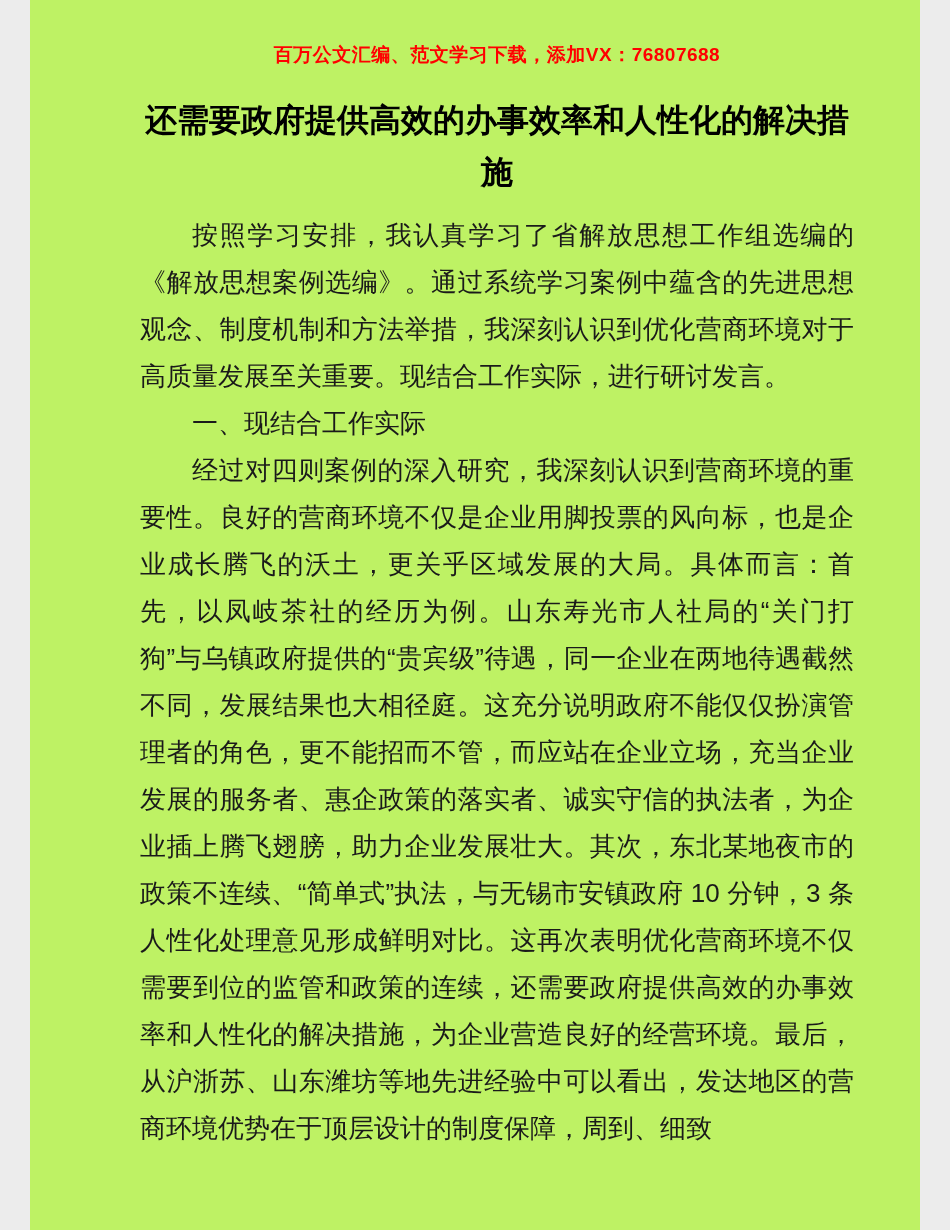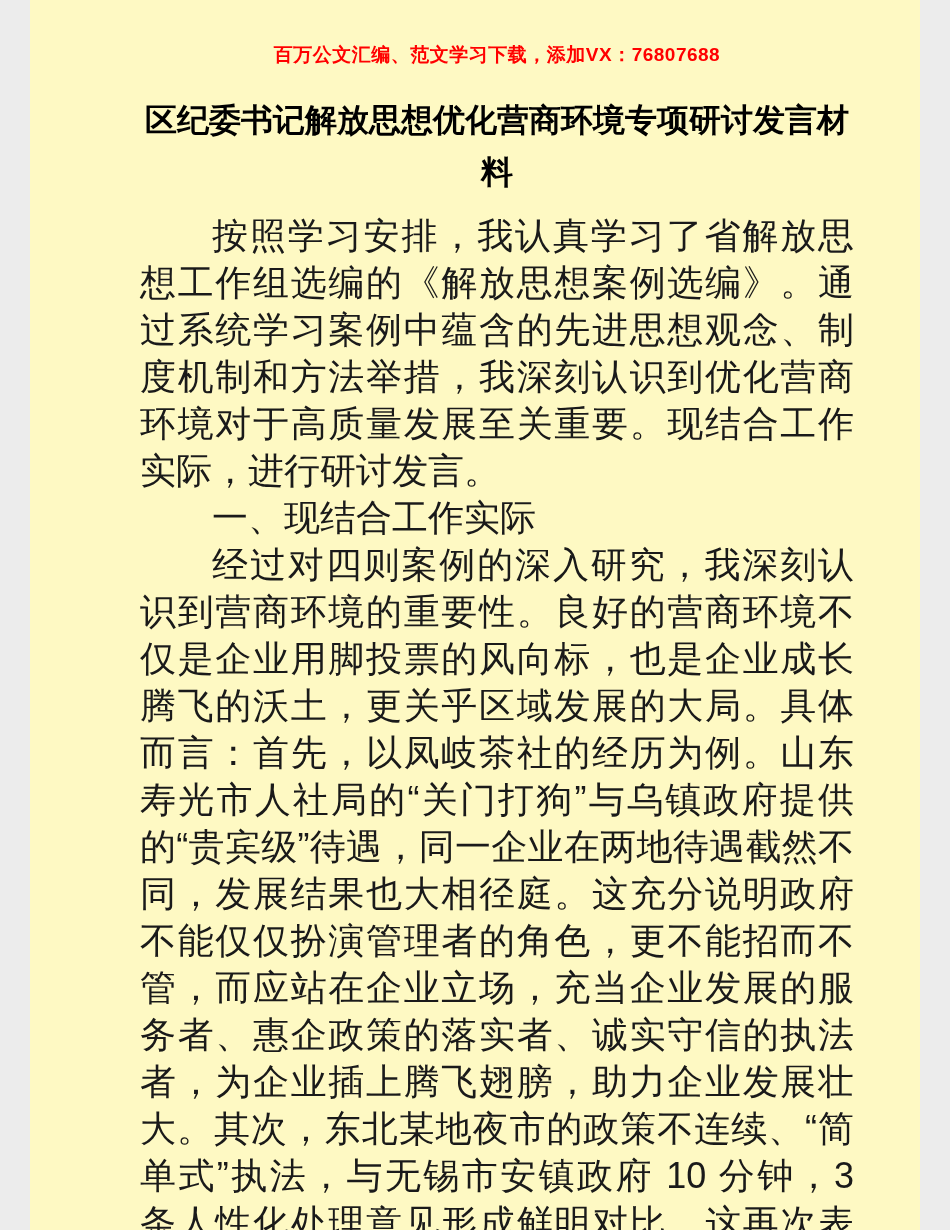--- a/index.html
+++ b/index.html
@@ -10,21 +10,21 @@
     width: 950px;
     height: 1230px;
     background: #ececec;
     overflow: hidden;
     font-family: "Liberation Sans", "DejaVu Sans", sans-serif;
   }
   .page {
     width: 890px;
     height: 1230px;
     margin: 0 auto;
-    background: #fef9c3;
+    background: #bef264;
     box-sizing: border-box;
     padding: 42px 66px 0 110px;
     overflow: hidden;
   }
   .notice {
     text-align: center;
     font-size: 19px;
     font-weight: bold;
     letter-spacing: 0.5px;
     margin: 0 0 26px 0;
@@ -33,39 +33,39 @@
   .doc-title {
     text-align: center;
     font-size: 32px;
     font-weight: bold;
     line-height: 52px;
     color: #000000;
     margin: 22px 0 14px 0;
   }
   .body-text p {
     margin: 0;
-    font-size: 36px;
+    font-size: 26px;
     line-height: 47px;
     color: #1a1a1a;
     text-align: justify;
     text-indent: 2em;
     word-break: break-all;
   }
   .section-heading {
     font-weight: normal;
   }
 </style>
 </head>
 <body>
 
 <div class="page">
 
   <div class="notice">百万公文汇编、范文学习下载，添加VX：76807688</div>
 
-  <h1 class="doc-title">区纪委书记解放思想优化营商环境专项研讨发言材料</h1>
+  <h1 class="doc-title">还需要政府提供高效的办事效率和人性化的解决措施</h1>
 
   <div class="body-text">
     <p>按照学习安排，我认真学习了省解放思想工作组选编的《解放思想案例选编》。通过系统学习案例中蕴含的先进思想观念、制度机制和方法举措，我深刻认识到优化营商环境对于高质量发展至关重要。现结合工作实际，进行研讨发言。</p>
     <p class="section-heading">一、现结合工作实际</p>
     <p>经过对四则案例的深入研究，我深刻认识到营商环境的重要性。良好的营商环境不仅是企业用脚投票的风向标，也是企业成长腾飞的沃土，更关乎区域发展的大局。具体而言：首先，以凤岐茶社的经历为例。山东寿光市人社局的“关门打狗”与乌镇政府提供的“贵宾级”待遇，同一企业在两地待遇截然不同，发展结果也大相径庭。这充分说明政府不能仅仅扮演管理者的角色，更不能招而不管，而应站在企业立场，充当企业发展的服务者、惠企政策的落实者、诚实守信的执法者，为企业插上腾飞翅膀，助力企业发展壮大。其次，东北某地夜市的政策不连续、“简单式”执法，与无锡市安镇政府 10 分钟，3 条人性化处理意见形成鲜明对比。这再次表明优化营商环境不仅需要到位的监管和政策的连续，还需要政府提供高效的办事效率和人性化的解决措施，为企业营造良好的经营环境。最后，从沪浙苏、山东潍坊等地先进经验中可以看出，发达地区的营商环境优势在于顶层设计的制度保障，周到、细致</p>
   </div>
 
 </div>
 
 </body></html>

